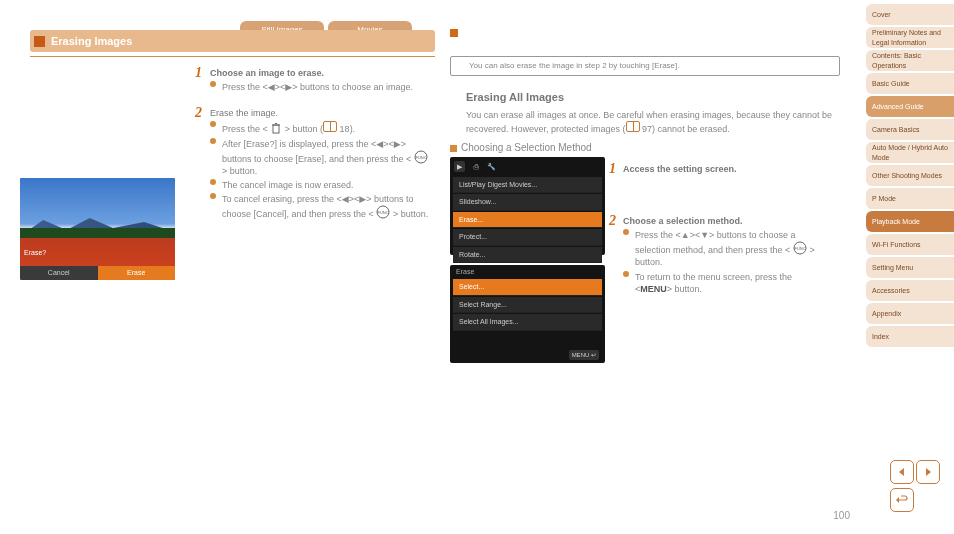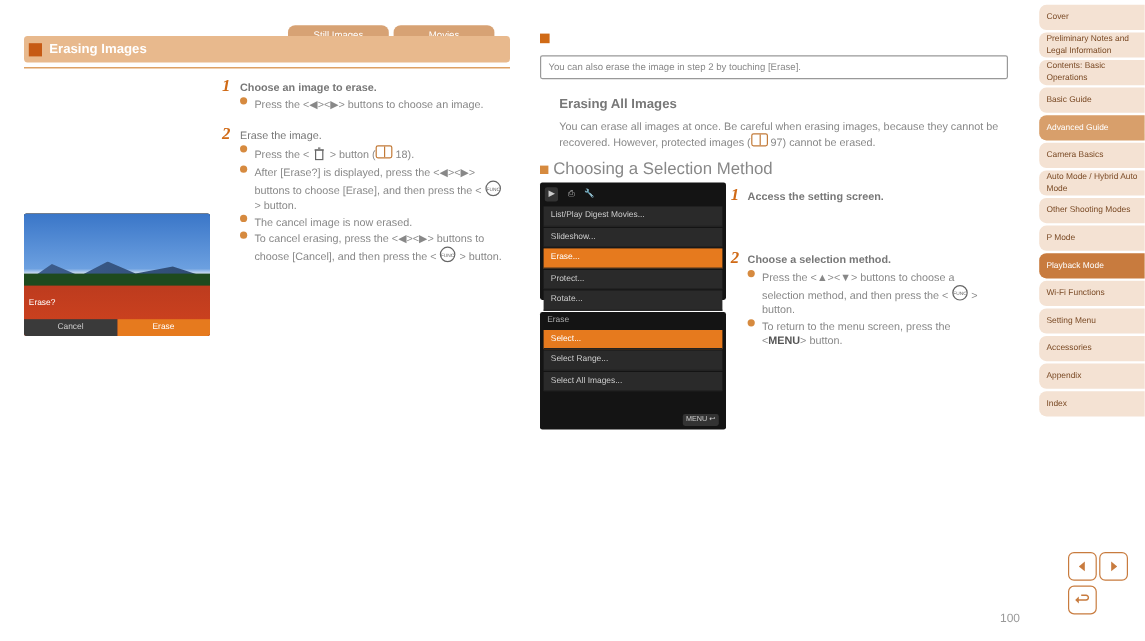--- a/index.html
+++ b/index.html
@@ -6,21 +6,21 @@
 .page{position:relative;width:954px;height:534px}
 
 .sidebar{position:absolute;right:0;top:4px;width:88px}
 .tab{height:21px;margin-bottom:2px;border-radius:6px 0 0 6px;display:flex;align-items:center;padding-left:6px;font-size:7px;color:#7a4a25;background:#f4e2d3}
 .tab.dark{background:#d89f6b;color:#fff}
 .tab.curr{background:#c87b3e;color:#fff}
 
 .toptabs{position:absolute;left:240px;top:21px;display:flex}
 .toptab{width:84px;height:18px;background:#d7a274;border-radius:6px 6px 0 0;margin-right:4px}
 
-.col-l{position:absolute;left:20px;top:30px;width:405px}
+.col-l{position:absolute;left:30px;top:30px;width:405px}
 .h-strip{height:22px;background:#e8b98d;border-radius:3px;display:flex;align-items:center}
 .h-strip .sq{width:11px;height:11px;background:#c65a14;margin:0 6px 0 4px}
 .h-strip .ht{color:#fff;font-size:11px;font-weight:bold}
 .lead{font-size:9px;color:#888;margin:10px 2px 0 2px}
 .book{display:inline-block;width:12px;height:9px;border:1px solid #c27a38;border-radius:2px;position:relative}
 .book:after{content:"";position:absolute;left:50%;top:0;width:1px;height:100%;background:#c27a38}
 .hr{height:1px;background:#d68a3f;margin:4px 0 10px 0}
 .step-n{font:italic bold 14px Georgia,serif;color:#d06a16}
 .bul{width:6px;height:6px;border-radius:50%;background:#d68a3f;display:inline-block;margin-right:6px;flex-shrink:0}
 .row{display:flex;margin-left:180px;margin-bottom:2px}
@@ -32,23 +32,23 @@
 .mtn{position:absolute;left:0;right:0;top:38px;height:20px;background:linear-gradient(90deg,#3e5f8f,#2e4a72);clip-path:polygon(0 100%,15% 20%,30% 70%,45% 10%,60% 60%,80% 30%,100% 80%,100% 100%)}
 .trees{position:absolute;left:0;right:0;top:50px;height:10px;background:#1e4a1e}
 .cam .lab{position:absolute;left:4px;top:70px;font-size:7px;color:#fff}
 .cam .bar{position:absolute;left:0;bottom:0;width:100%;height:14px;display:flex}
 .cam .bar div{flex:1;display:flex;align-items:center;justify-content:center;font-size:7px}
 .cam .bar .c{background:#3a3a3a;color:#ccc}
 .cam .bar .e{background:#e67a1e;color:#fff}
 
 .col-r{position:absolute;left:450px;top:26px;width:390px}
 .mini-sq{width:8px;height:8px;background:#d06a16;display:inline-block;vertical-align:middle;margin-right:4px}
-.box{border:1px solid #999;border-radius:2px;padding:4px 6px;font-size:8px;color:#888;margin-top:6px}
+.box{border:1px solid #999;border-radius:2px;padding:4px 18px;font-size:8px;color:#888;margin-top:16px}
 .warn{font-size:9px;color:#888;margin:14px 0 4px 16px}
-.sectitle{font-size:14px;color:#888;margin:6px 0 2px 0}
+.sectitle{font-size:10px;color:#888;margin:6px 0 2px 0}
 .sectitle .mini-sq{background:#d68a3f;width:7px;height:7px}
 
 .menu{width:155px;height:98px;background:#141414;border-radius:2px;font-size:7px;color:#ccc;position:relative;margin-bottom:10px}
 .menu .tabs{height:15px;display:flex;align-items:center;padding:2px 4px;gap:8px}
 .menu .tabs .on{background:#333;padding:1px 3px;border-radius:2px}
 .menu .mi{padding:3px 6px;border-bottom:1px solid #222;background:#2a2a2a;margin:1px 3px}
 .menu .mi.sel{background:#e67a1e;color:#fff}
 .menu .hd{padding:2px 6px;font-size:7px;color:#aaa}
 .menu .ret{position:absolute;right:6px;bottom:3px;background:#333;padding:1px 3px;border-radius:2px;font-size:6px}
 

